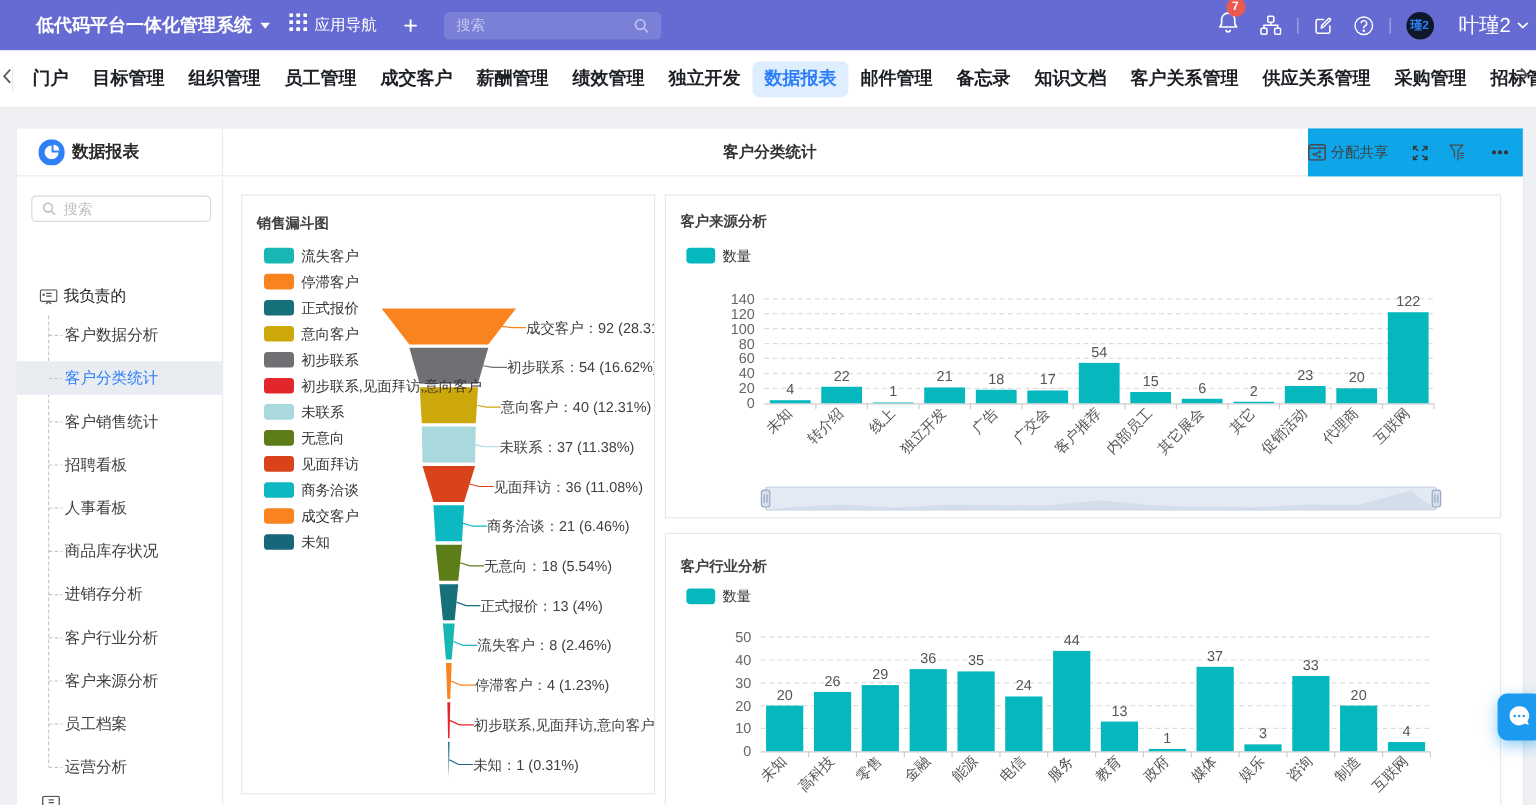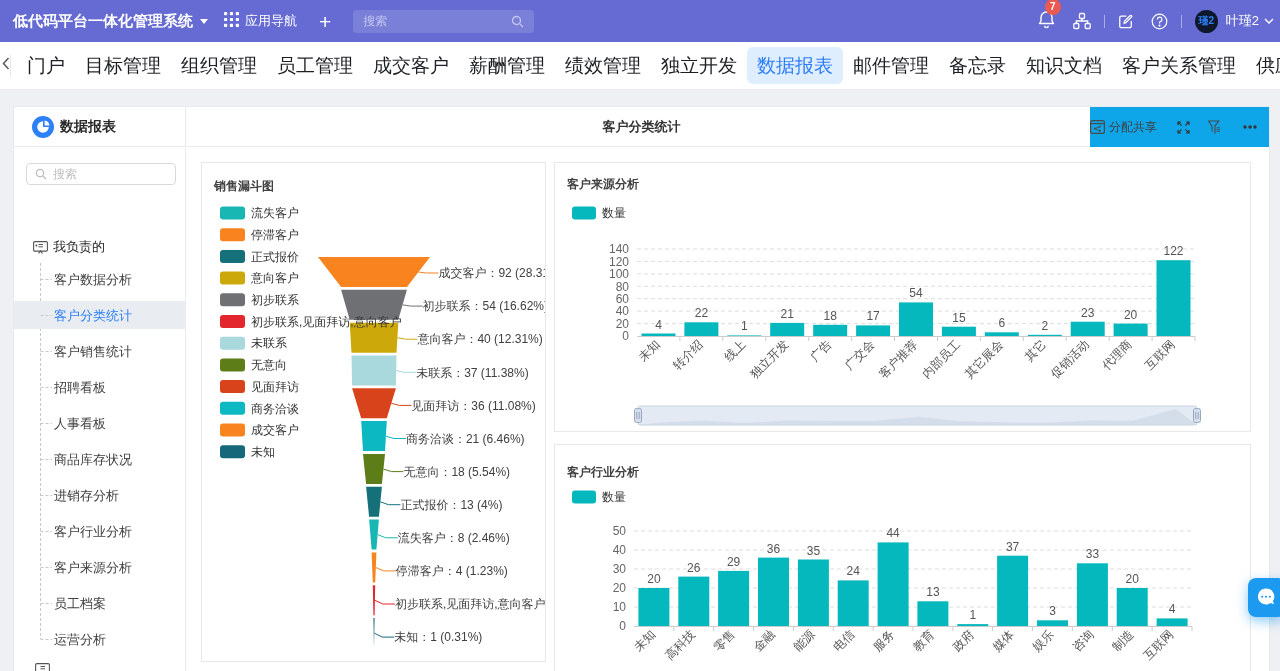--- a/index.html
+++ b/index.html
@@ -1,31 +1,31 @@
 <!DOCTYPE html>
 <html><head><meta charset="utf-8">
 <style>
 *{margin:0;padding:0;box-sizing:border-box}
 html,body{width:1280px;height:671px;overflow:hidden;font-family:"Liberation Sans",sans-serif;background:#eef0f3}
 .topbar{position:absolute;left:0;top:0;width:1280px;height:42px;background:#656bd2;display:flex;align-items:center;color:#fff}
-.brand{font-size:15px;font-weight:700;margin-left:13px}
+.brand{font-size:15px;font-weight:700;margin-left:30px}
 .caret{width:0;height:0;border-left:4.5px solid transparent;border-right:4.5px solid transparent;border-top:5.5px solid #fff;display:inline-block;margin-left:7px}
 .gridico{margin-left:16px;display:inline-block}
 .appnav{font-size:13px;font-weight:400;margin-left:6px}
 .plus{font-size:21px;font-weight:300;margin-left:22px;line-height:1}
 .searchpill{margin-left:22px;width:181px;height:23px;background:rgba(255,255,255,.14);border-radius:4px;display:flex;align-items:center;font-size:12px;color:#c3c7ef;padding:0 10px;justify-content:space-between}
 .tright{position:absolute;right:0;top:0;height:42px;display:flex;align-items:center}
 .tdiv{width:1px;height:13px;background:rgba(255,255,255,.45);margin:0 13px}
 .avatar{width:23px;height:23px;border-radius:50%;background:#0f172a;color:#2e80f6;font-size:10px;font-weight:700;display:flex;align-items:center;justify-content:center}
-.uname{font-size:13px;margin-left:8px}
+.uname{font-size:17px;margin-left:21px}
 .carets{margin-left:5px;margin-right:6px}
 .navrow{position:absolute;left:0;top:42px;width:1280px;height:48px;background:#fff;border-bottom:1px solid #ebebeb;display:flex;align-items:center}
 .chev{color:#555;font-size:13px;width:20px;text-align:center;border-right:1px solid #e8e8e8;height:22px;line-height:22px}
 .tabwrap{display:flex;align-items:center;margin-left:16px}
-.tab{font-size:19px;font-weight:400;color:#1c1f24;margin-right:20px;white-space:nowrap}
+.tab{font-size:15px;font-weight:700;color:#1c1f24;margin-right:20px;white-space:nowrap}
 .tab.sel{background:#dfeefe;color:#2c7ef8;padding:5.5px 10px;border-radius:6px;margin-left:-10px;margin-right:10px}
 .chevr{position:absolute;right:2px;top:56px;color:#555;font-size:13px;width:16px;text-align:center}
 .panel{position:absolute;left:13px;top:106px;width:1257px;height:566px;background:#fff;border:1px solid #e9e9e9;border-bottom:none}
 .phead{position:absolute;left:0;top:0;width:1255px;height:40px;border-bottom:1px solid #ebebeb}
 .pside{position:absolute;left:0;top:0;width:172px;height:40px;border-right:1px solid #ebebeb;display:flex;align-items:center}
 .ptitle{position:absolute;left:0;top:0;width:1255px;height:40px;text-align:center;line-height:40px;font-size:13px;font-weight:600;color:#333}
 .pacts{position:absolute;right:0;top:0;height:40px;display:flex;align-items:center;background:#0ea5e9}
 .pacts .txt{font-size:12px;color:#404040;margin-left:4px}
 .sidebar{position:absolute;left:0;top:41px;width:172px;height:525px;border-right:1px solid #ebebeb}
 .sinput{position:absolute;left:12px;top:15px;width:150px;height:22px;border:1px solid #d9d9d9;border-radius:4px;display:flex;align-items:center;color:#c0c0c0;font-size:12px}

